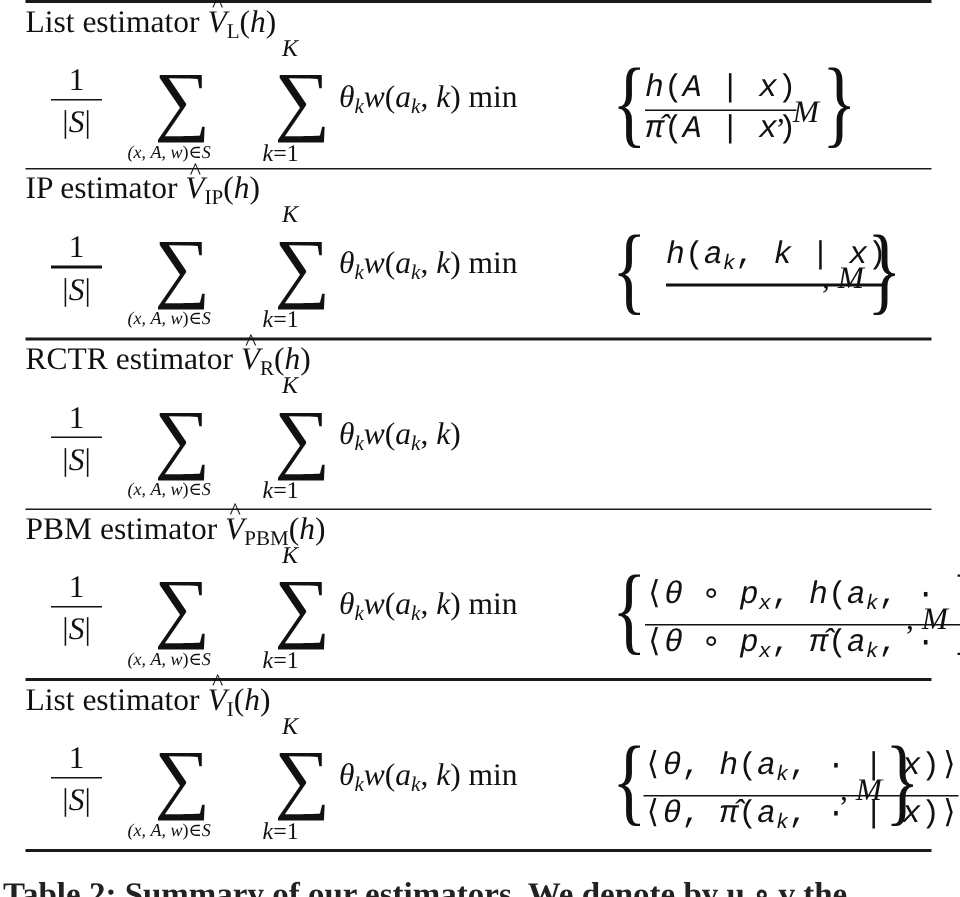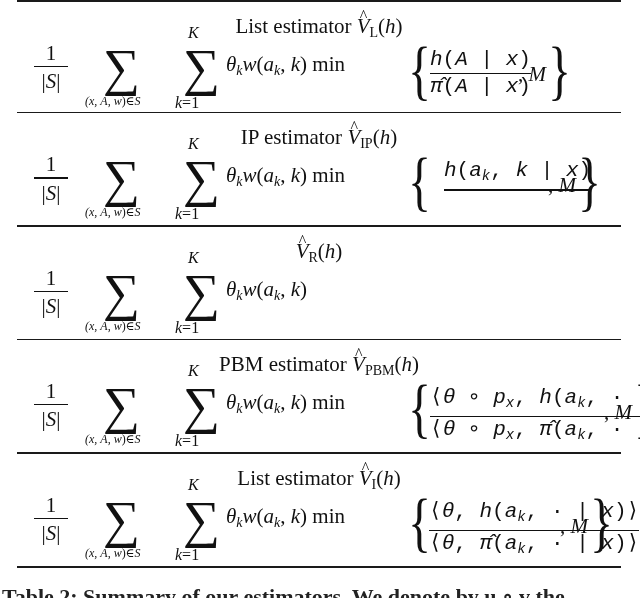--- a/index.html
+++ b/index.html
@@ -3,21 +3,21 @@
 <meta charset="utf-8">
 <style>
   html, body { margin: 0; padding: 0; background: #ffffff; }
   body { width: 640px; height: 598px; overflow: hidden; position: relative;
          font-family: "Liberation Serif", "DejaVu Serif", serif; color: #111; }
   .table { position: absolute; left: 17px; top: 0; width: 604px; }
   .rule { height: 2px; background: #1a1a1a; }
   .rule.thin { height: 1.4px; }
   .row { height: 112px; position: relative; }
   .row.first { height: 110px; }
-  .title { position: absolute; top: 12px; left: 0; right: 0; text-align: center; font-size: 21px; }
+  .title { position: absolute; top: 0; left: 0; right: 0; text-align: left; font-size: 21px; }
   .title .v { font-style: italic; position: relative; }
   .title .v .hat { position: absolute; left: 3px; top: -7px; font-style: normal; font-size: 16px; }
   .title sub { font-size: 14px; font-style: normal; vertical-align: -4px; }
   .title .arg { font-style: normal; }
   .title .arg i { font-style: italic; }
   .formula { position: absolute; top: 34px; left: 12px; height: 74px; font-size: 21px; }
   .frac1 { position: absolute; left: 5px; top: 6px; width: 34px; text-align: center; }
   .frac1 .num { display: block; line-height: 22px; }
   .frac1 .bar { display: block; height: 1.3px; background: #111; margin: 2px 0; }
   .frac1 .den { display: block; line-height: 24px; }
@@ -110,20 +110,21 @@
           <span class="commaM" style="left:140px;">, <i>M</i></span>
           <span class="brace" style="left:170px;">}</span>
         </span>
       </div>
     </div>
   </div>
   <div class="rule thin"></div>
 
   <div class="row">
     <div class="title">
+      <span>RCTR estimator</span>
       <span class="v"><span class="hat">^</span><span>V</span></span><sub>R</sub><span class="arg">(<i>h</i>)</span>
     </div>
     <div class="formula">
       <div class="frac1">
           <span class="num">1</span>
           <span class="bar"></span>
           <span class="den">|<i>S</i>|</span>
         </div>
       <div class="bigsum sum1">∑</div>
       <div class="sub1">(x<span>, </span>A<span>, </span>w<span>)∈</span>S</div>

